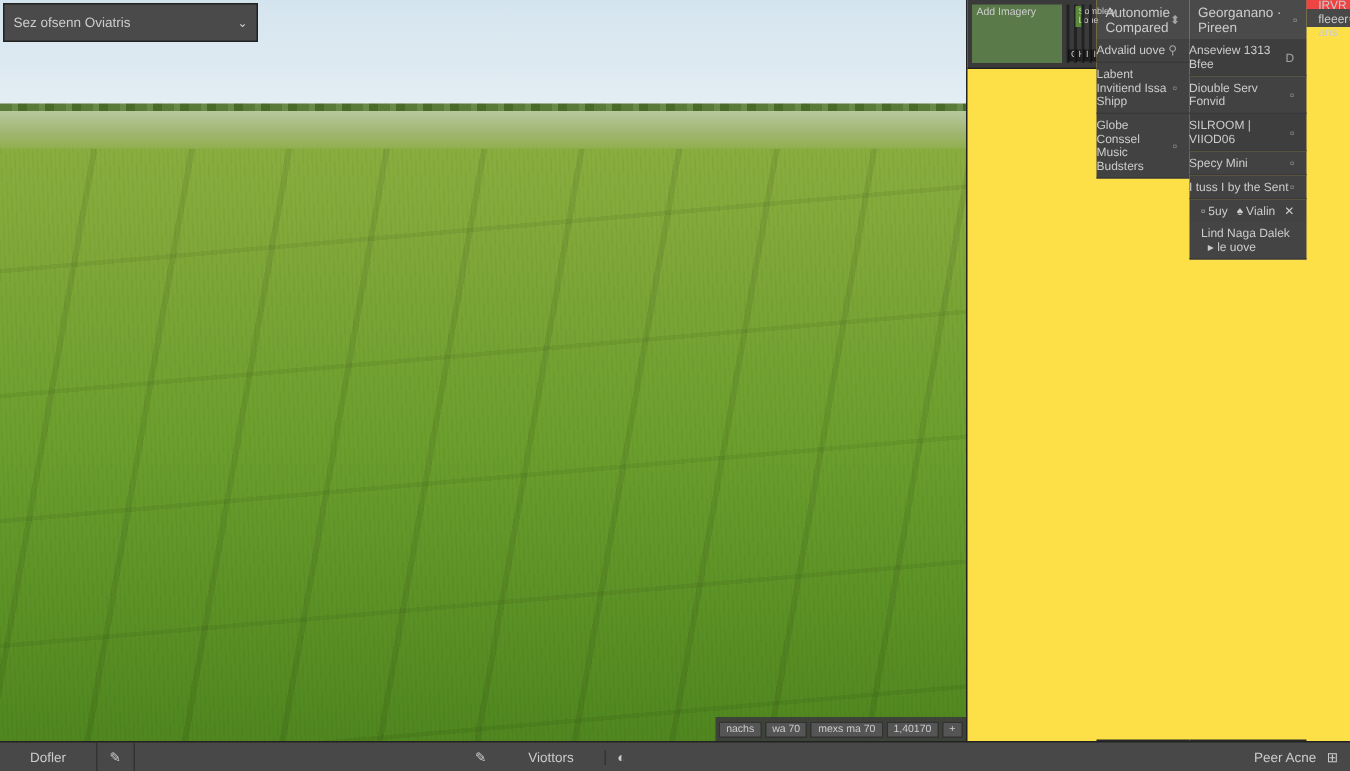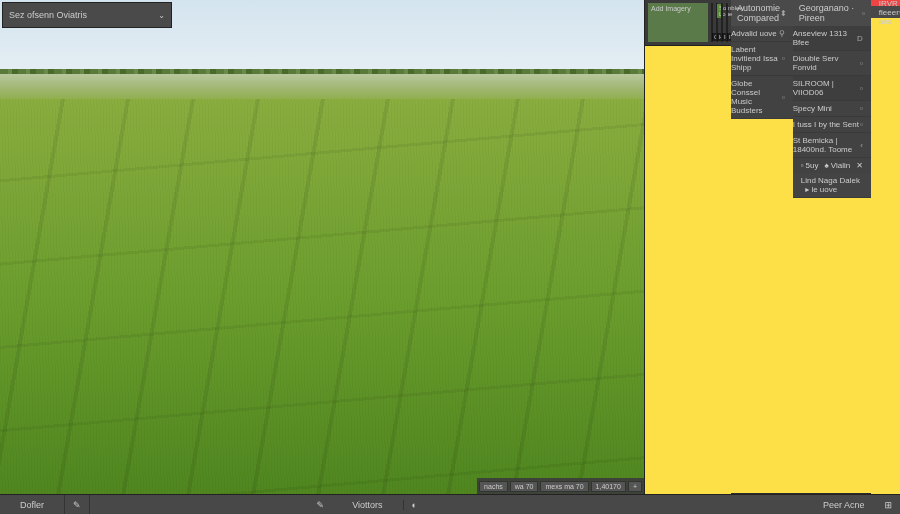--- a/index.html
+++ b/index.html
@@ -33,21 +33,21 @@
 .toolbox-row{display:flex;gap:6px;padding:3px 8px;background:#424242;font-size:8px;align-items:center}
 .toolbox-row .tool{display:flex;align-items:center;gap:2px}
 .status-bottom{height:18px;background:#484848;display:flex;align-items:center;padding:0 8px;justify-content:flex-end;font-size:8px;border-top:6px solid #ef4444}
 .bottom-bar{height:20px;background:#484848;display:flex;border-top:1px solid #222}
 .bottom-left{width:calc(100% - 256px);display:flex;align-items:center}
 .bottom-btn{padding:0 20px;height:100%;display:flex;align-items:center;border-right:1px solid #333;font-size:9px}
 .bottom-btn.icon{padding:0 8px}
 .bottom-center{flex:1;display:flex;justify-content:center;align-items:center;gap:8px}
 .readout-bar{position:absolute;bottom:0;right:0;height:16px;display:flex;gap:2px;padding:2px;background:rgba(60,60,60,0.9);font-size:7px;align-items:center}
 .readout-bar .ro{padding:1px 4px;background:#555;border:1px solid #333}
-.bottom-right{width:256px;display:flex;align-items:center;justify-content:flex-end;padding:0 8px;gap:20px}
+.bottom-right{width:256px;display:flex;align-items:center;justify-content:flex-end;padding:0 8px;gap:7px}
 </style>
 </head>
 <body>
 
 <div class="app">
 <div class="dropdown-bar">
   <span>Sez ofsenn Oviatris</span>
   <span class="chev">⌄</span>
 </div>
 
@@ -123,24 +123,20 @@
             <span class="row-icon">▫</span>
           </div>
       <div class="panel-row sub">
             <span>Specy Mini</span>
             <span class="row-icon">▫</span>
           </div>
       <div class="panel-row sub">
             <span>I tuss I by the Sent</span>
             <span class="row-icon">▫</span>
           </div>
-      <div class="panel-row sub">
-            <span>St Bemicka | 18400nd. Toome</span>
-            <span class="row-icon">‹</span>
-          </div>
       <div class="toolbox-row">
         <span class="tool">▫ <span>5uy</span></span>
         <span class="tool">♠ <span>Vialin</span></span>
         <span class="tool">✕</span>
       </div>
       <div class="panel-row">
         <span><span>Lind Naga Dalek</span> &nbsp; ▸ <span>le uove</span></span>
       </div>
     </div>
 

